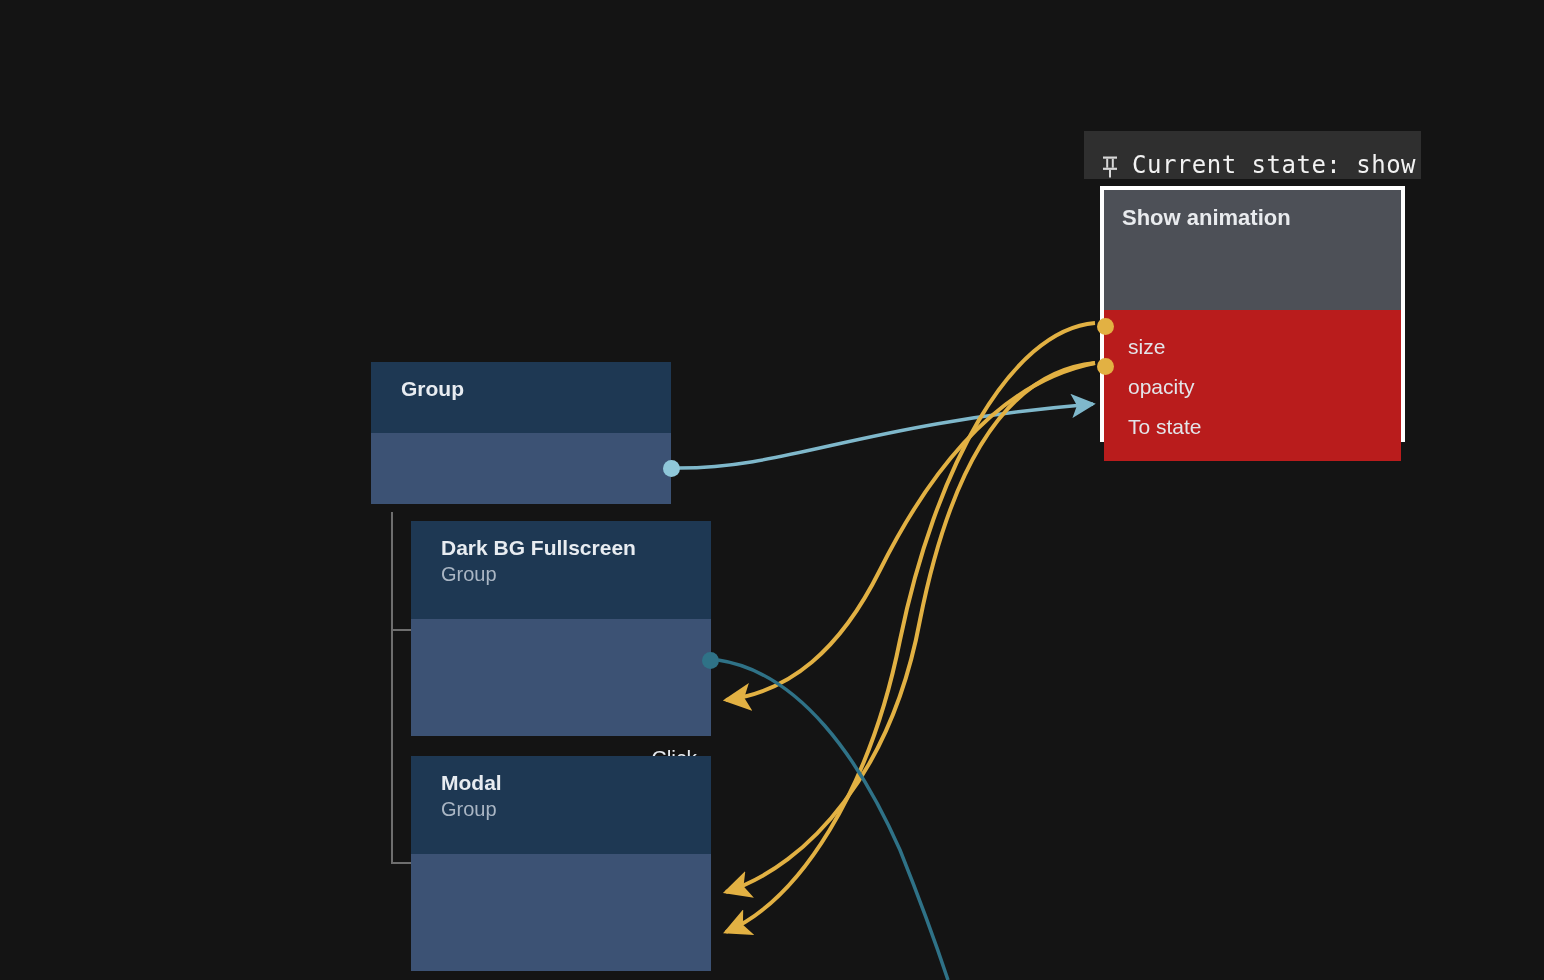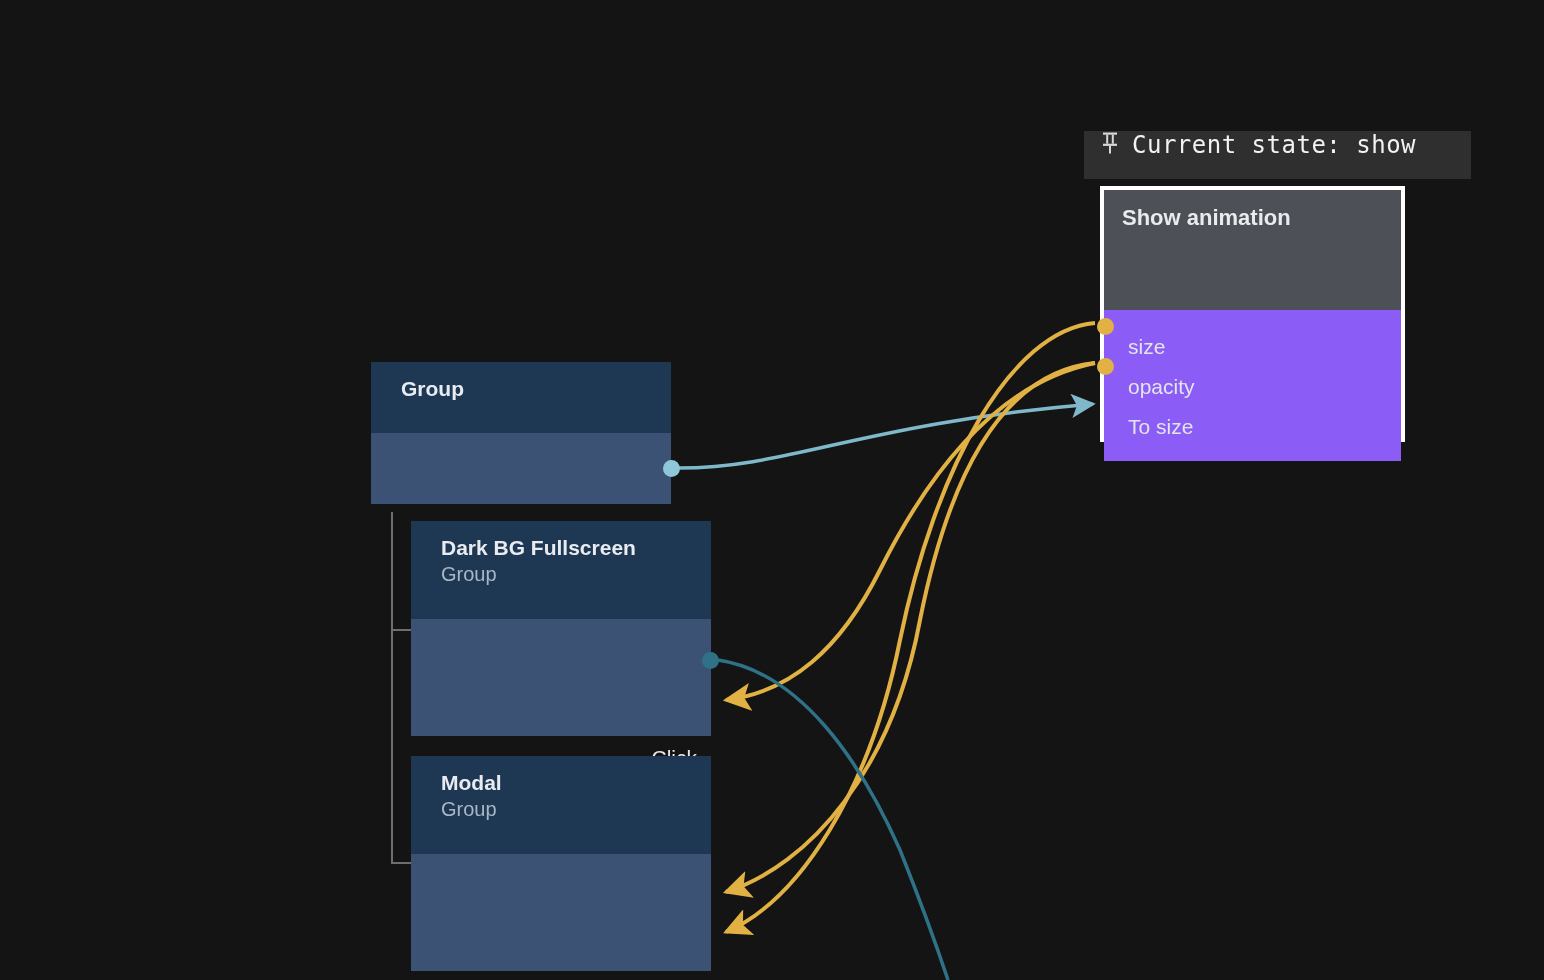--- a/index.html
+++ b/index.html
@@ -62,21 +62,21 @@
     line-height: 26px;
     white-space: nowrap;
   }
 
   
   .node-gray {
     border: 4px solid #ffffff;
     background: #6b6e76;
   }
   .node-gray .node-header { background: #4d5057; }
-  .node-gray .node-body   { background: #8b5cf6; }
+  .node-gray .node-body   { background: #b91c1c; }
   .node-gray .node-title {
     color: #e9ebee;
     font-size: 22px;
     font-weight: bold;
     line-height: 28px;
     white-space: nowrap;
   }
   .node-gray .node-subtitle {
     color: #c3c6cb;
     font-size: 21px;
@@ -110,25 +110,25 @@
   }
   .dot-lightblue { background: #8fc7d9; }
   .dot-teal      { background: #2f7287; }
   .dot-yellow    { background: #e2b143; }
 
   
   #pin-bar {
     position: absolute;
     left: 1084px;
     top: 131px;
-    width: 387px;
+    width: 337px;
     height: 48px;
     background: #2f2f2f;
     display: flex;
-    align-items: flex-start;
+    align-items: flex-end;
     gap: 12px;
     padding: 0 16px;
     box-sizing: border-box;
   }
   #pin-bar .pin-label {
     color: #f2f2f2;
     font-family: "DejaVu Sans Mono", monospace;
     font-size: 24px;
     letter-spacing: 0.5px;
     white-space: nowrap;
@@ -222,20 +222,20 @@
       <div class="node-title">Show animation</div>
     </div>
     <div class="node-body" style="height:151px; position:relative;">
       <div class="port port-in-left" style="top:17px;">
         <span>size</span>
       </div>
       <div class="port port-in-left" style="top:57px;">
         <span>opacity</span>
       </div>
       <div class="port port-in-left" style="top:97px;">
-        <span>To size</span>
+        <span>To state</span>
       </div>
     </div>
     <div class="dot dot-yellow" style="left:-7px; top:128px;"></div>
     <div class="dot dot-yellow" style="left:-7px; top:168px;"></div>
   </div>
 
 </div>
 
 </body></html>

